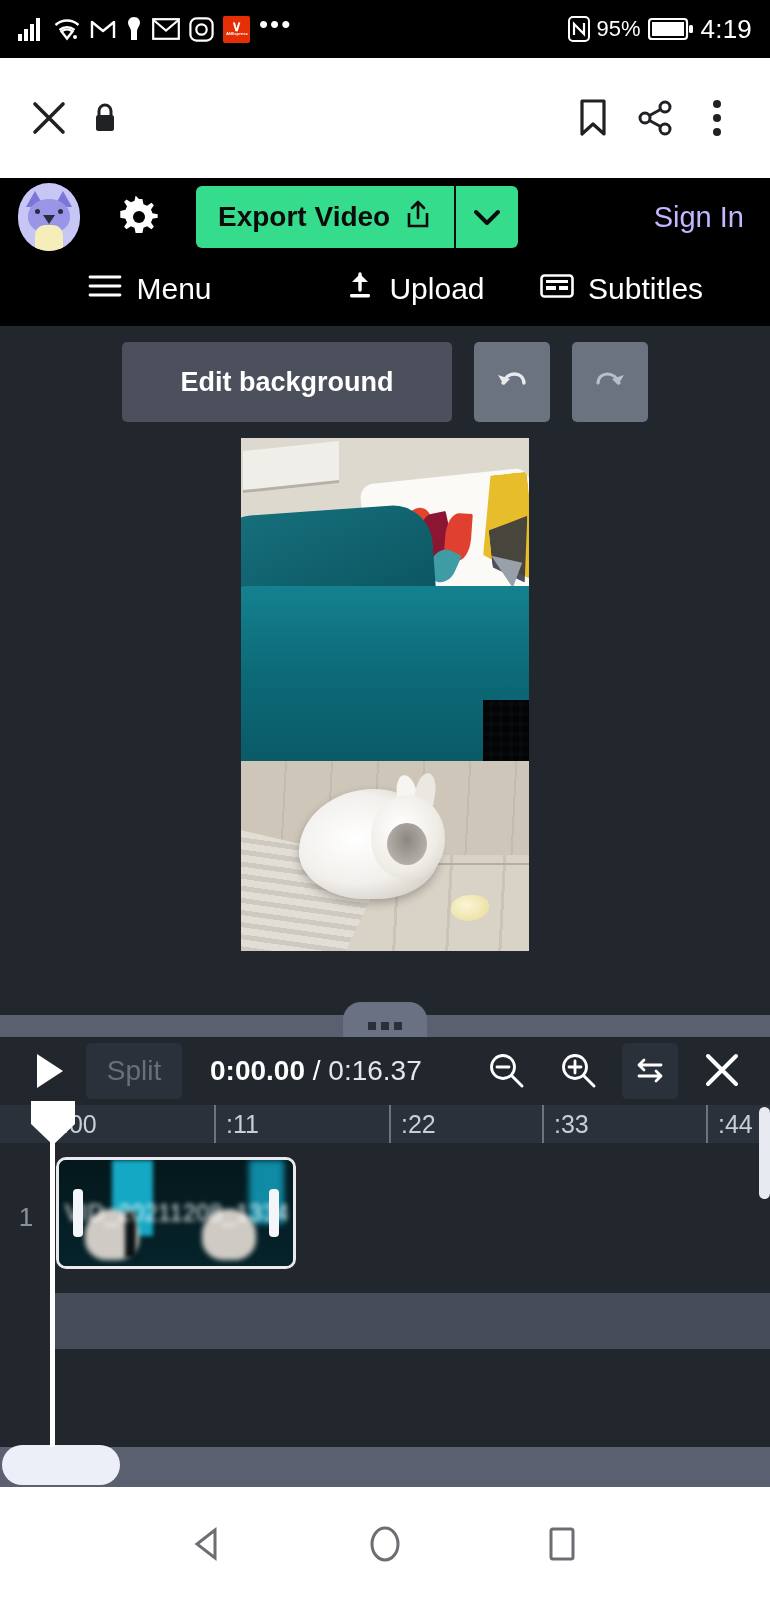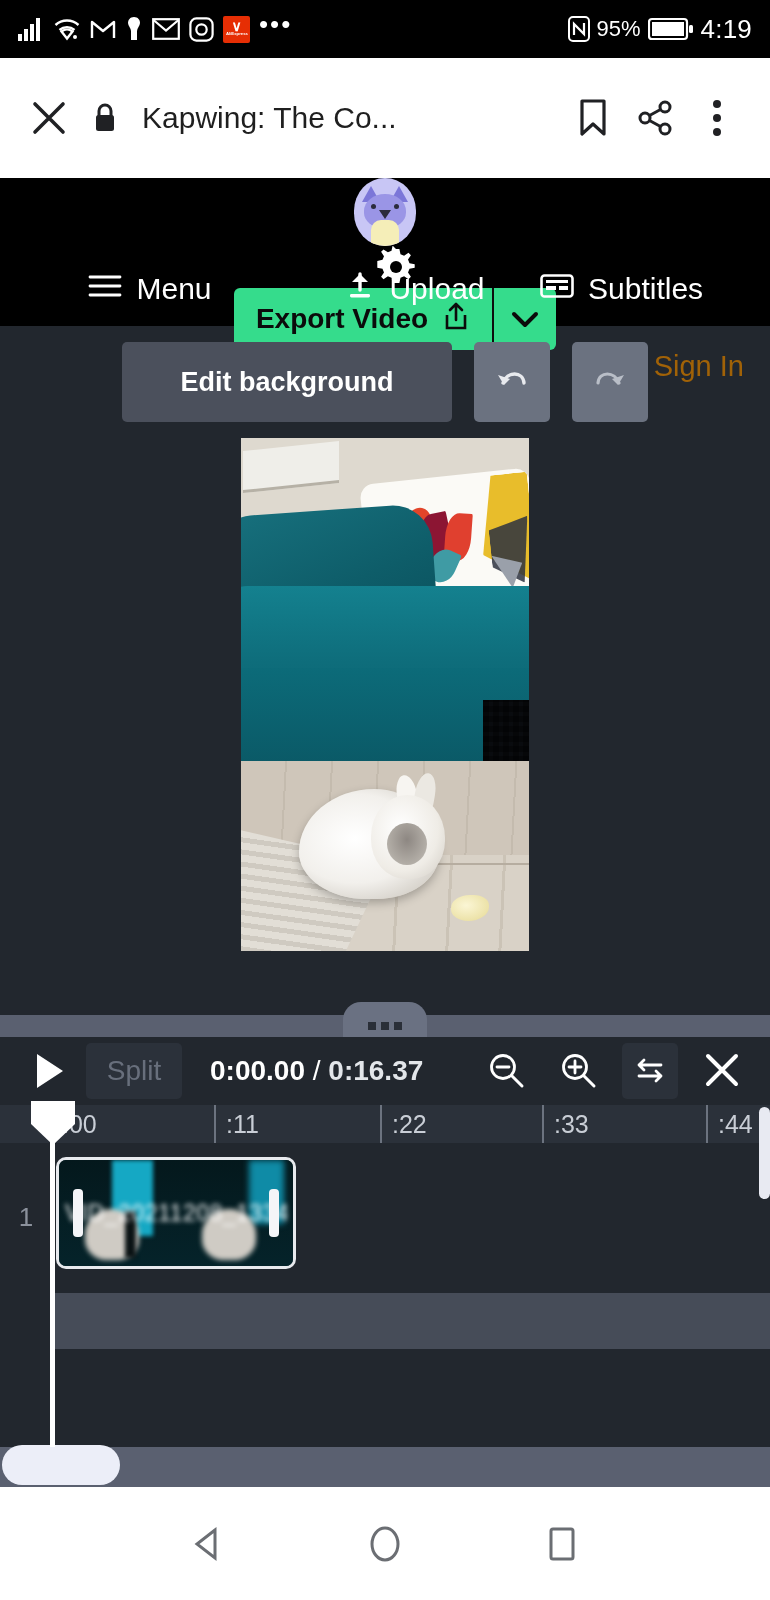--- a/index.html
+++ b/index.html
@@ -39,21 +39,21 @@
   }
   .bb-close { width: 54px; height: 54px; display:flex; align-items:center; justify-content:center; }
   .bb-lock { width: 42px; display:flex; align-items:center; justify-content:center; margin-left: 8px;}
   .bb-titlewrap { flex: 1; padding-left: 16px; overflow: hidden; }
   .bb-title { font-size: 30px; color: #1f1f1f; white-space: nowrap; line-height: 1.15; }
   .bb-url { font-size: 22px; color: #3c3c3c; white-space: nowrap; margin-top: 2px; }
   .bb-icon { width: 62px; height: 62px; display:flex; align-items:center; justify-content:center; }
 
   
   .appheader { background: #000000; padding: 0 0 4px 0; }
-  .ah-row1 { display: flex; align-items: center; height: 78px; padding: 0 18px; gap: 0; flex-direction: column; }
+  .ah-row1 { display: flex; align-items: center; height: 78px; padding: 0 18px; gap: 0; }
   .avatar {
     width: 62px; height: 68px; border-radius: 50%/48%; background: #c8c6f5;
     position: relative; overflow: hidden; flex: none;
   }
   .avatar .ear-l, .avatar .ear-r {
     position: absolute; width: 0; height: 0; border-left: 9px solid transparent;
     border-right: 9px solid transparent; border-bottom: 16px solid #7b76d8; top: 8px;
   }
   .avatar .ear-l { left: 8px; } .avatar .ear-r { right: 8px; }
   .avatar .face {
@@ -76,21 +76,21 @@
   .export-btn {
     background: #35dc8c; color: #0b0b0b; font-size: 28px; font-weight: bold;
     height: 62px; padding: 0 22px; display: flex; align-items: center; gap: 14px;
     border-radius: 6px 0 0 6px; border: none;
   }
   .export-caret {
     background: #35dc8c; width: 64px; height: 62px; border-radius: 0 6px 6px 0;
     display:flex; align-items:center; justify-content:center;
     border-left: 2px solid #0e0e0e;
   }
-  .signin { margin-left: auto; color: #a16207; font-size: 29px; padding-right: 8px; }
+  .signin { margin-left: auto; color: #c4b5fd; font-size: 29px; padding-right: 8px; }
   .ah-row2 { display: flex; align-items: center; height: 66px; color: #fff; }
   .ah-item { display: flex; align-items: center; justify-content: center; gap: 14px; font-size: 30px; }
   .ah-item.menu { flex: 0 0 300px; }
   .ah-item.upload { flex: 0 0 230px; }
   .ah-item.subs { flex: 1; justify-content: flex-start; padding-left: 10px; text-align: center;}
 
   
   .editorbar { background: #22272e; height: 112px; display: flex; align-items: center; justify-content: center; gap: 22px; }
   .edit-bg-btn {
     width: 330px; height: 80px; background: #4b505c; border-radius: 5px;
@@ -206,21 +206,21 @@
     display: flex; align-items: center; background: #22272e; padding: 0 20px;
   }
   .play-btn { width: 60px; display:flex; align-items:center; justify-content:center; }
   .split-btn {
     width: 96px; height: 56px; background: #2b313a; color: #686f7c;
     font-size: 28px; display:flex; align-items:center; justify-content:center;
     border-radius: 5px; border: none; margin-left: 6px;
   }
   .tl-time { margin-left: 28px; font-size: 28px; color: #ffffff; white-space: nowrap;}
   .tl-time b { font-weight: bold; }
-  .tl-time span.tot { color: #e3e6ea; font-weight: bold; }
+  .tl-time span.tot { color: #e3e6ea; font-weight: normal; }
   .tl-right { margin-left: auto; display: flex; align-items: center; gap: 16px; }
   .ic-btn { width: 56px; height: 56px; display:flex; align-items:center; justify-content:center; border:none; background:none;}
   .ic-btn.boxed { background: #2b313a; border-radius: 5px; }
 
   .tl-ruler {
     position: absolute; top: 90px; left: 0; right: 0; height: 38px;
     background: #2b313a; color: #c9ced6; font-size: 25px;
   }
   .tick { position: absolute; top: 0; height: 38px; border-left: 2px solid #6c737f; padding-left: 10px;
           display: flex; align-items: center; }
@@ -357,21 +357,20 @@
           <path d="M6 6 L34 34 M34 6 L6 34" stroke="#202124" stroke-width="3.6" stroke-linecap="round"></path>
         </svg>
     </div>
     <div class="bb-lock">
       <svg width="26" height="32" viewBox="0 0 26 32">
           <path d="M7 14 V9 a6 6 0 0 1 12 0 v5" fill="none" stroke="#202124" stroke-width="3"></path>
           <rect x="4" y="13" width="18" height="16" rx="2.5" fill="#202124"></rect>
         </svg>
     </div>
     <div class="bb-titlewrap">
-      <div class="bb-title">Kapwing: The Co...</div>
     </div>
     <div class="bb-icon">
       <svg width="34" height="40" viewBox="0 0 34 40">
           <path d="M6 3 h22 v33 l-11 -10 l-11 10 Z" fill="none" stroke="#202124" stroke-width="3.2" stroke-linejoin="round"></path>
         </svg>
     </div>
     <div class="bb-icon">
       <svg width="38" height="38" viewBox="0 0 38 38">
           <circle cx="29" cy="8" r="5" fill="none" stroke="#202124" stroke-width="3"></circle>
           <circle cx="9" cy="19" r="5" fill="none" stroke="#202124" stroke-width="3"></circle>
@@ -561,21 +560,21 @@
                 <path d="M5 5 L33 33 M33 5 L5 33" stroke="#ffffff" stroke-width="4" stroke-linecap="round"></path>
               </svg>
           </span>
         </button>
       </div>
     </div>
 
     <div class="tl-ruler">
       <div class="tick" style="left:50px;">:00</div>
       <div class="tick" style="left:214px;">:11</div>
-      <div class="tick" style="left:380px;">:22</div>
+      <div class="tick" style="left:389px;">:22</div>
       <div class="tick" style="left:542px;">:33</div>
       <div class="tick" style="left:706px;">:44</div>
     </div>
 
     <div class="v-scrollbar"></div>
 
     <div class="tl-tracks">
       <div class="track-row1">
         <div class="track-num">1</div>
         <div class="clip">

